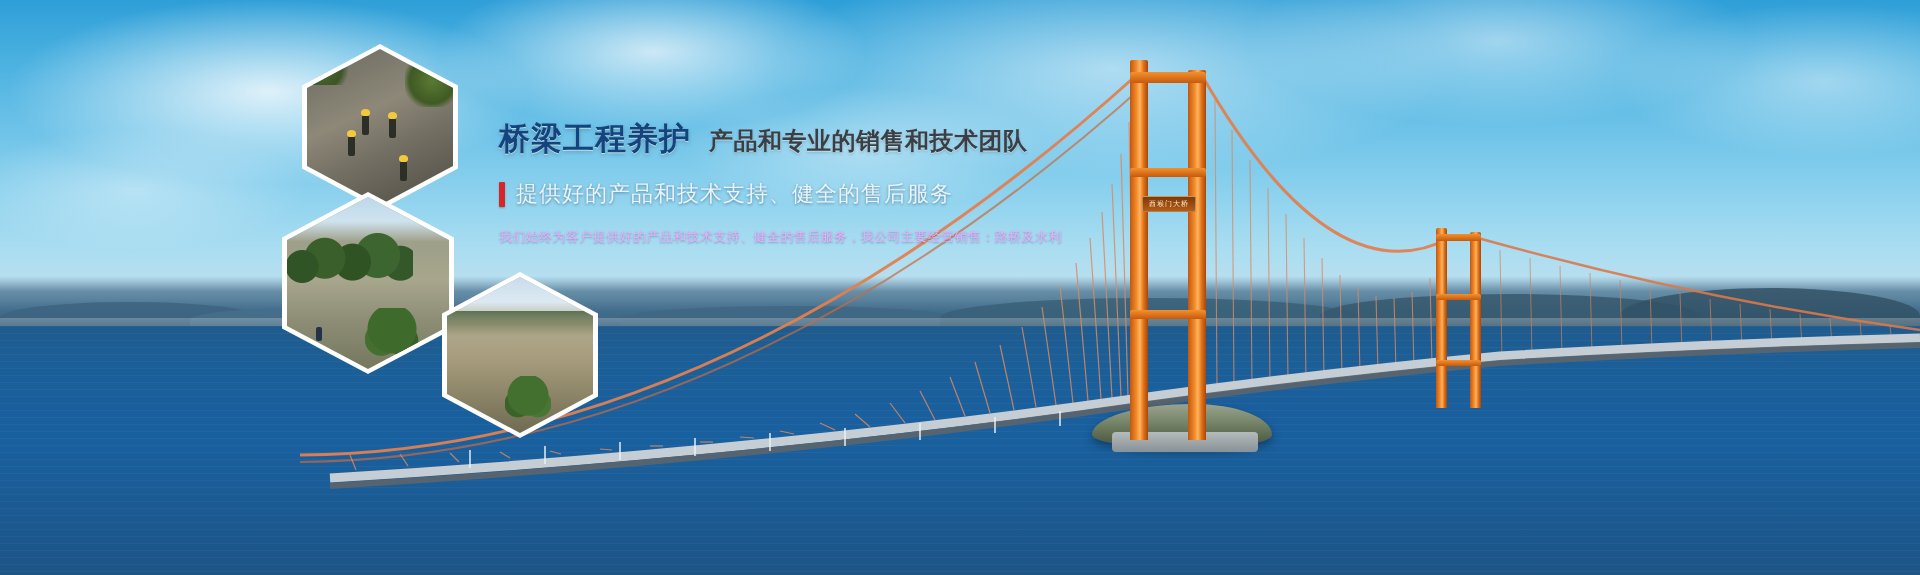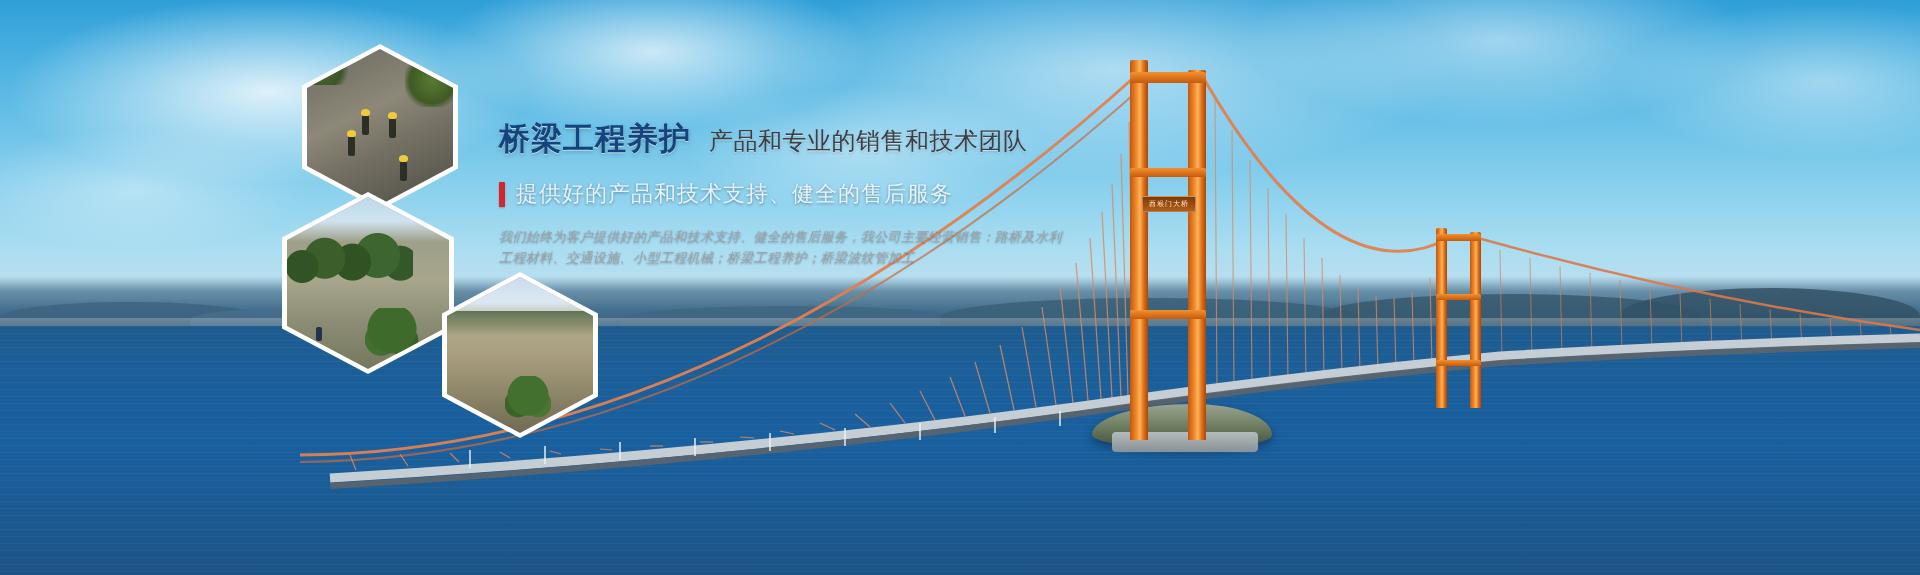--- a/index.html
+++ b/index.html
@@ -233,45 +233,44 @@
   .headline {
     display:flex; align-items:baseline; gap:18px;
     white-space:nowrap;
   }
   .headline-main {
     font-size:31px; font-weight:bold; letter-spacing:1px;
     color:#14437e;
     text-shadow:0 1px 0 rgba(255,255,255,.55), 0 2px 4px rgba(0,0,0,.22);
   }
   .headline-sub {
-    font-size:24px; font-weight:normal; letter-spacing:.5px;
+    font-size:24px; font-weight:bold; letter-spacing:.5px;
     color:#3a3f46;
     text-shadow:0 1px 0 rgba(255,255,255,.45), 0 2px 3px rgba(0,0,0,.18);
   }
 
   .subline {
     display:flex; align-items:center; gap:11px;
     margin-top:19px; white-space:nowrap;
   }
   .red-bar {
     width:6px; height:25px; background:#d5262b; border-radius:1px;
     box-shadow:0 1px 2px rgba(0,0,0,.25);
   }
   .subline-text {
     font-size:22px; letter-spacing:1px; color:#e9f3f8;
     text-shadow:0 1px 3px rgba(0,40,70,.45);
   }
 
   .body-copy { margin-top:17px; }
   .body-line {
     font-size:13px; line-height:21px; letter-spacing:.4px;
-    color:#a3a3a3;
+    color:#f0abfc;
     text-shadow:0 1px 2px rgba(0,40,70,.40);
     white-space:nowrap;
-    font-style:italic;
   }
 
   
 </style>
 </head>
 <body>
 
 <div id="banner">
 
   <div class="photo-bg"></div>
@@ -440,18 +439,17 @@
       <span class="headline-sub">产品和专业的销售和技术团队</span>
     </div>
 
     <div class="subline">
       <span class="red-bar"></span>
       <span class="subline-text">提供好的产品和技术支持、健全的售后服务</span>
     </div>
 
     <div class="body-copy">
       <div class="body-line">我们始终为客户提供好的产品和技术支持、健全的售后服务，我公司主要经营销售：路桥及水利</div>
-      <div class="body-line">工程材料、交通设施、小型工程机械；桥梁工程养护；桥梁波纹管加工</div>
     </div>
 
   </div>
 
 </div>
 
 </body></html>

